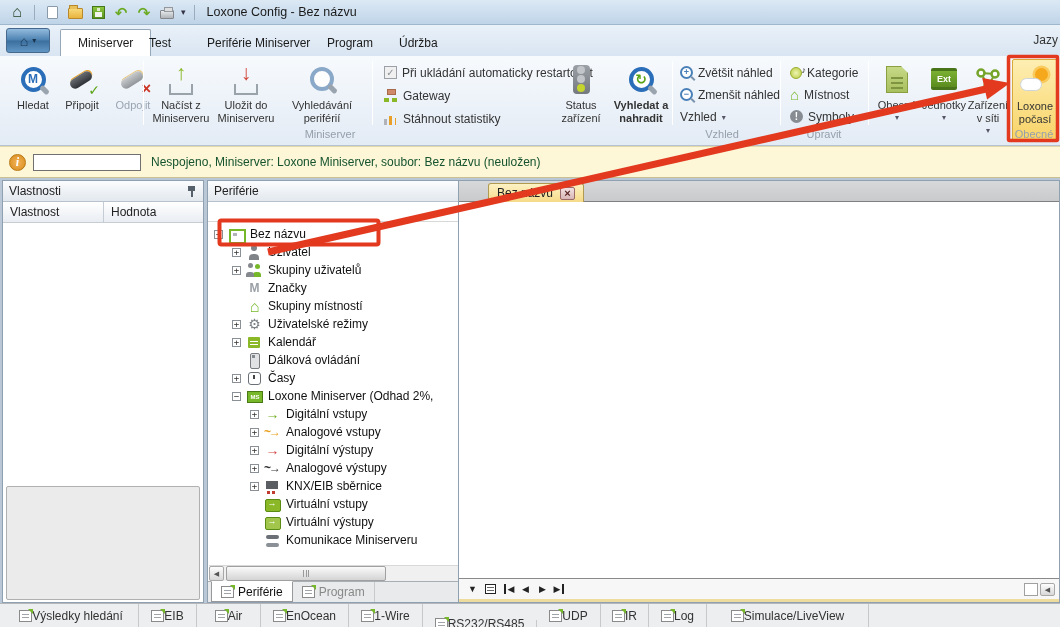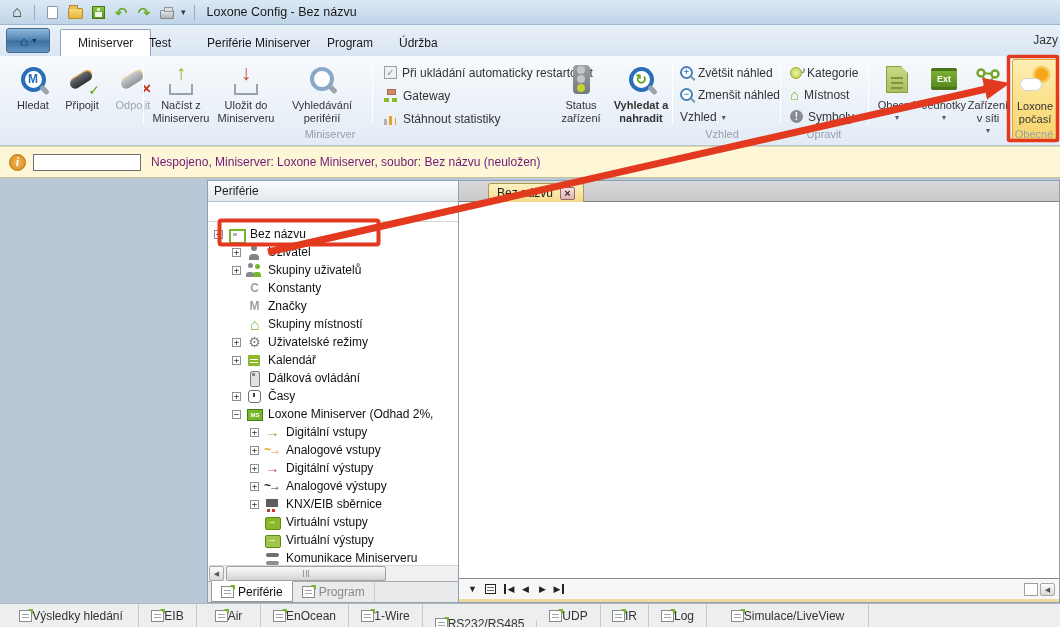--- a/index.html
+++ b/index.html
@@ -120,21 +120,21 @@
   .weather::after { content:''; position:absolute; left:0; bottom:3px; width:20px; height:11px; background:#fff;
     border:1px solid #cfd4d8; border-radius:8px; }
 
   
   #infobar { position:absolute; left:0; top:146px; width:1060px; height:32px; background:#fdf6d7;
     border-top:1px solid #e2d9ab; border-bottom:1px solid #c9c094; display:flex; align-items:center; padding-left:9px; }
   #info-ico { width:17px; height:17px; border-radius:50%; background:radial-gradient(#f2b458,#d98a1c);
     border:1px solid #b87812; color:#fff; display:flex; align-items:center; justify-content:center;
     font-weight:bold; font-style:italic; font-family:"Liberation Serif",serif; font-size:12px; flex:none; }
   #info-input { margin-left:7px; width:108px; height:17px; border:1px solid #707070; background:#fff; font-size:11px; padding:0 3px; }
-  #info-msg { margin-left:10px; color:#701a75; font-size:12px; }
+  #info-msg { margin-left:10px; color:#14532d; font-size:12px; }
 
   
   #main { position:absolute; left:0; top:178px; width:1060px; height:425px; background:#bac7d6; }
   .panel { position:absolute; top:2px; bottom:0; background:#fff; border:1px solid #8fa0b0; display:flex; flex-direction:column; }
   .phead { height:21px; background:linear-gradient(#fbfcfd,#e2e8ee); border-bottom:1px solid #b8c2cc;
     display:flex; align-items:center; padding:0 6px; color:#222; flex:none; }
   .phead .sp { flex:1; }
   .pin { position:relative; width:11px; height:13px; flex:none; }
   .pin::before { content:''; position:absolute; left:2px; top:1px; width:7px; height:5px; background:#56606a; }
   .pin::after { content:''; position:absolute; left:5px; top:6px; width:2px; height:6px; background:#56606a; }
@@ -450,20 +450,34 @@
   </div>
 
   <div id="infobar">
     <span id="info-ico">i</span>
     <input id="info-input" value="" style="">
     <span id="info-msg">Nespojeno, Miniserver: Loxone Miniserver, soubor: Bez názvu (neuložen)</span>
   </div>
 
   <div id="main">
 
+    <div class="panel" id="panel-vlastnosti">
+      <div class="phead">
+        <span>Vlastnosti</span>
+        <span class="sp"></span>
+        <span class="pin"></span>
+      </div>
+      <div class="colhead">
+        <span class="c1">Vlastnost</span>
+        <span class="c2">Hodnota</span>
+      </div>
+      <div id="vl-body">
+        <div id="vl-descbox"></div>
+      </div>
+    </div>
 
     <div class="panel" id="panel-periferie">
       <div class="phead">
         <span>Periférie</span>
         <span class="sp"></span>
         <span class="pin"></span>
       </div>
       <div id="pf-toolbar">
         <span class="circlebtn"></span>
       </div>
@@ -478,26 +492,20 @@
             <span style="width: 18px; flex: 0 0 auto;"></span>
             <span class="exp">+</span>
             <span class="ti ti-person"></span>
             <span>Uživatel</span>
           </div>
           <div class="trow">
             <span style="width: 18px; flex: 0 0 auto;"></span>
             <span class="exp">+</span>
             <span class="ti ti-persons"></span>
             <span>Skupiny uživatelů</span>
-          </div>
-          <div class="trow">
-            <span style="width: 18px; flex: 0 0 auto;"></span>
-            <span class="exp-sp"></span>
-            <span class="ti ti-letter-c"></span>
-            <span>Konstanty</span>
           </div>
           <div class="trow">
             <span style="width: 18px; flex: 0 0 auto;"></span>
             <span class="exp-sp"></span>
             <span class="ti ti-letter-m"></span>
             <span>Značky</span>
           </div>
           <div class="trow">
             <span style="width: 18px; flex: 0 0 auto;"></span>
             <span class="exp-sp"></span>

